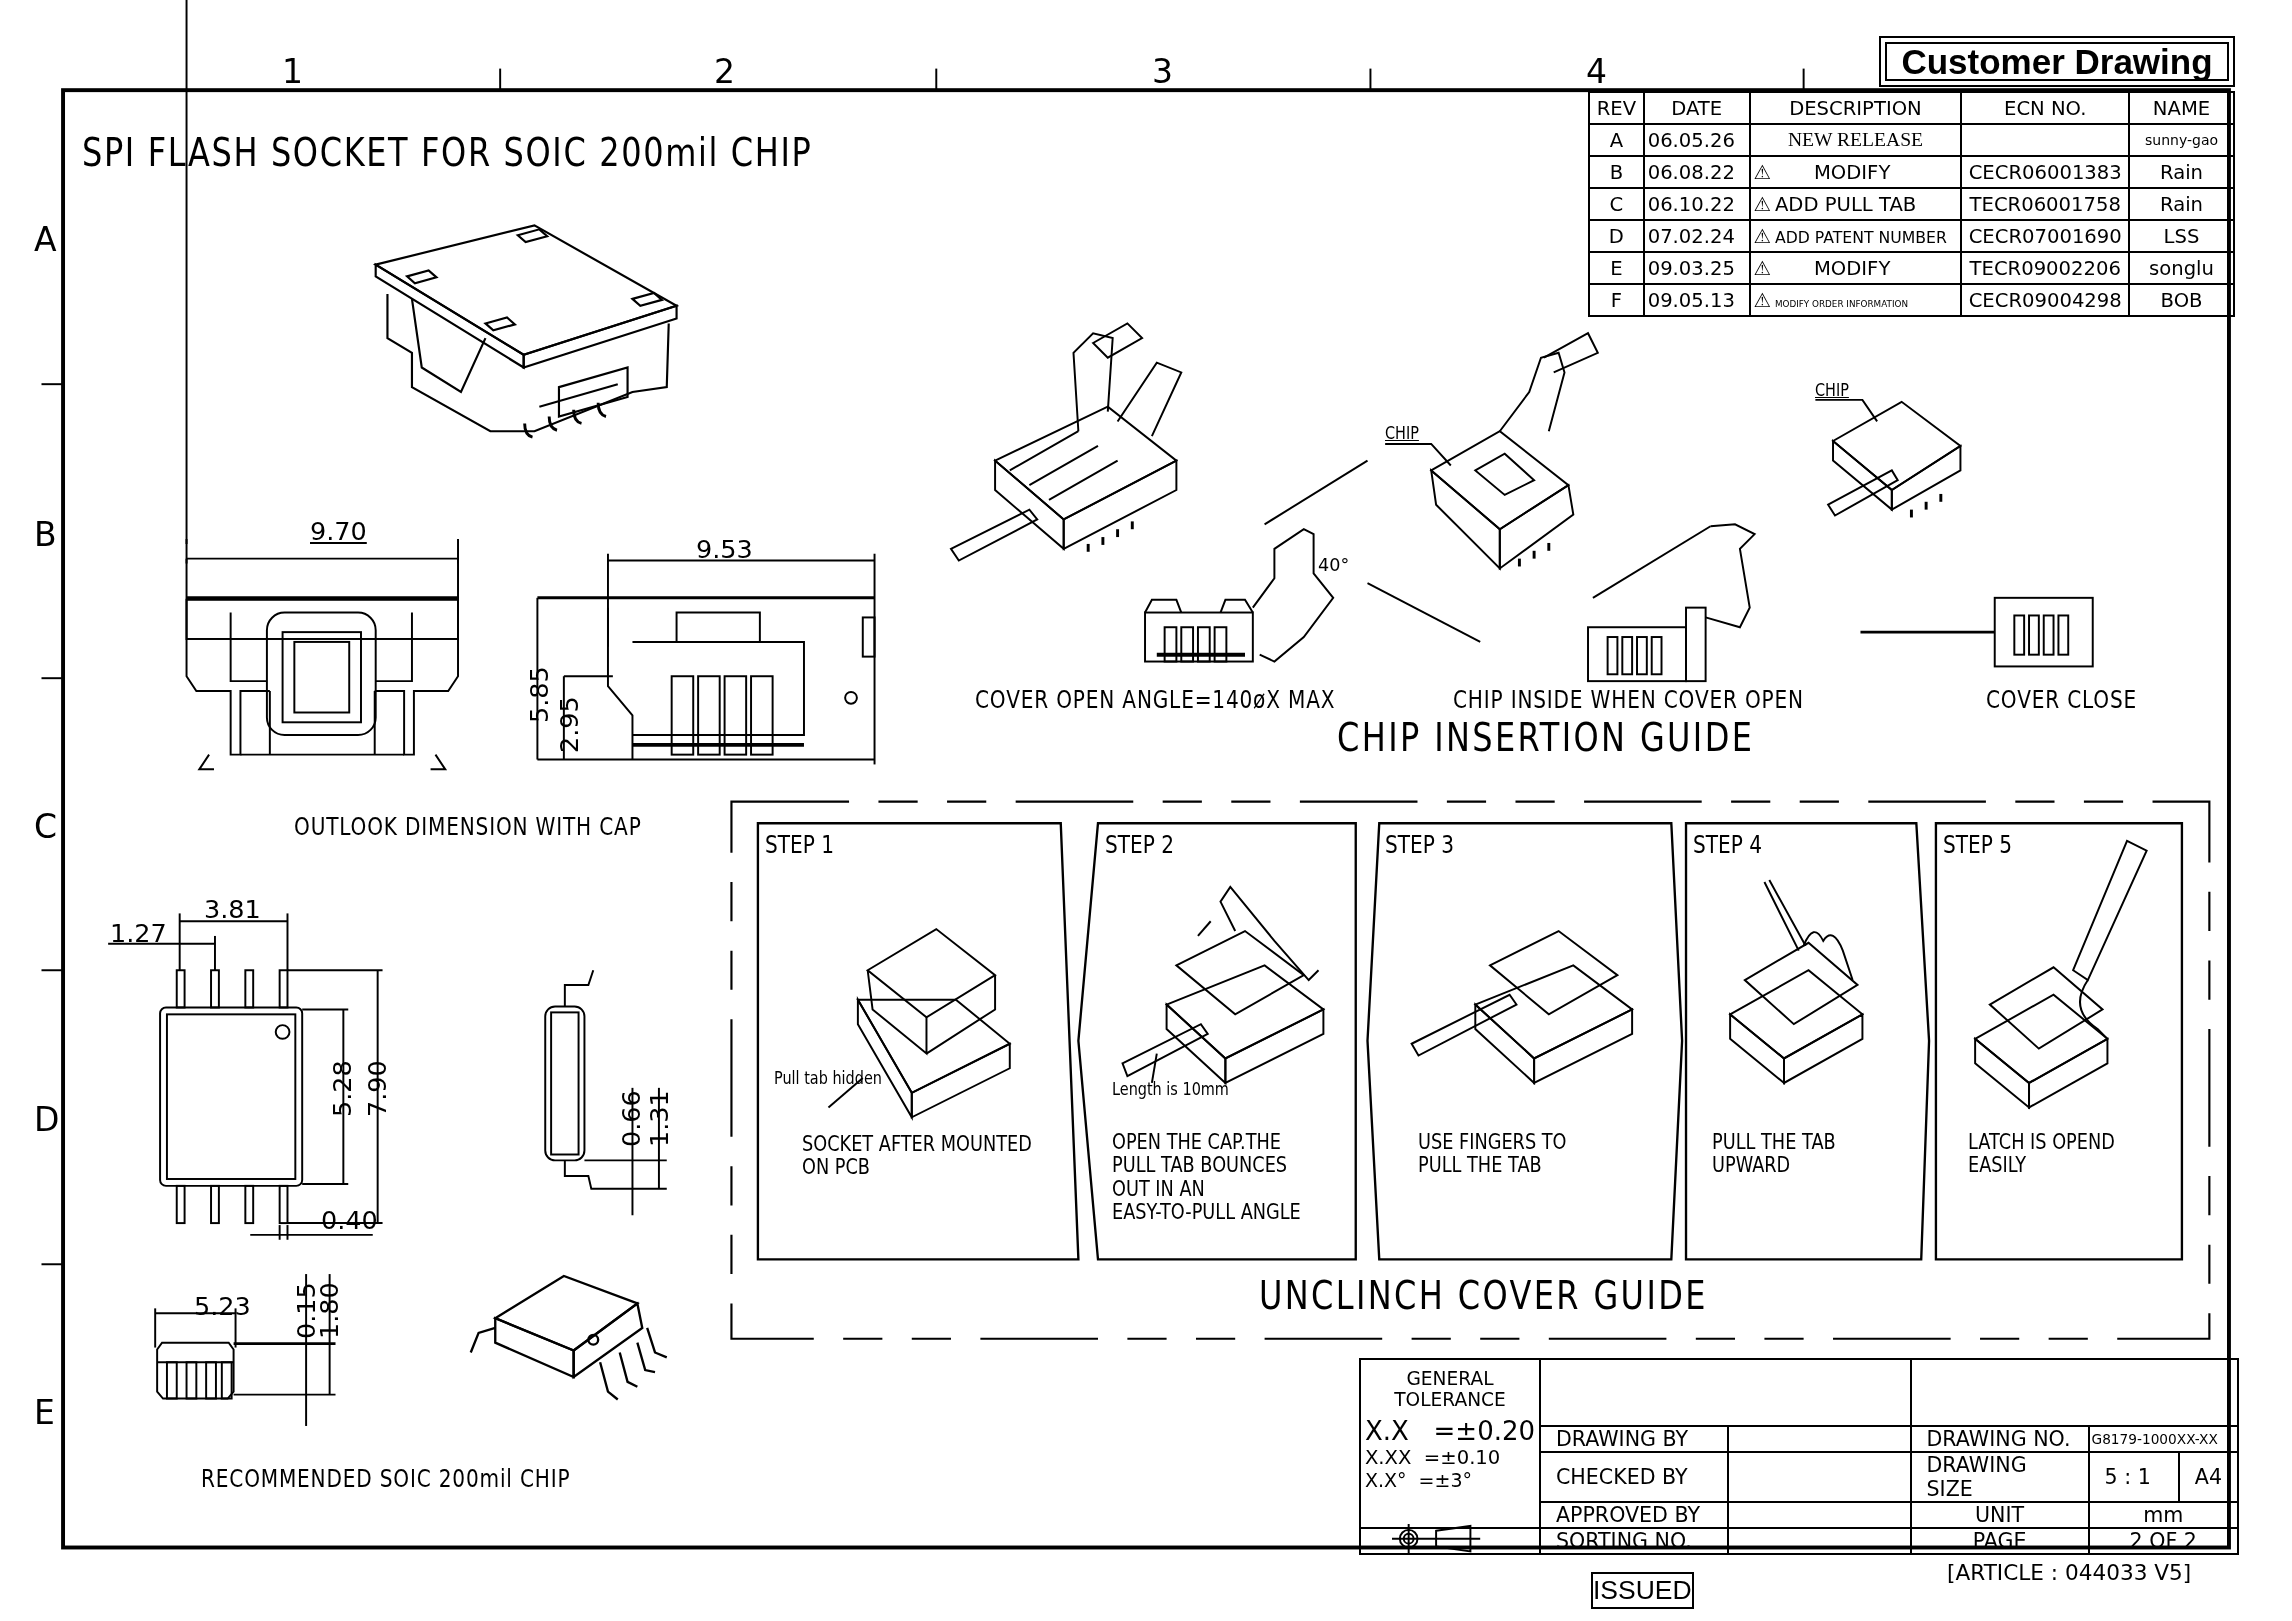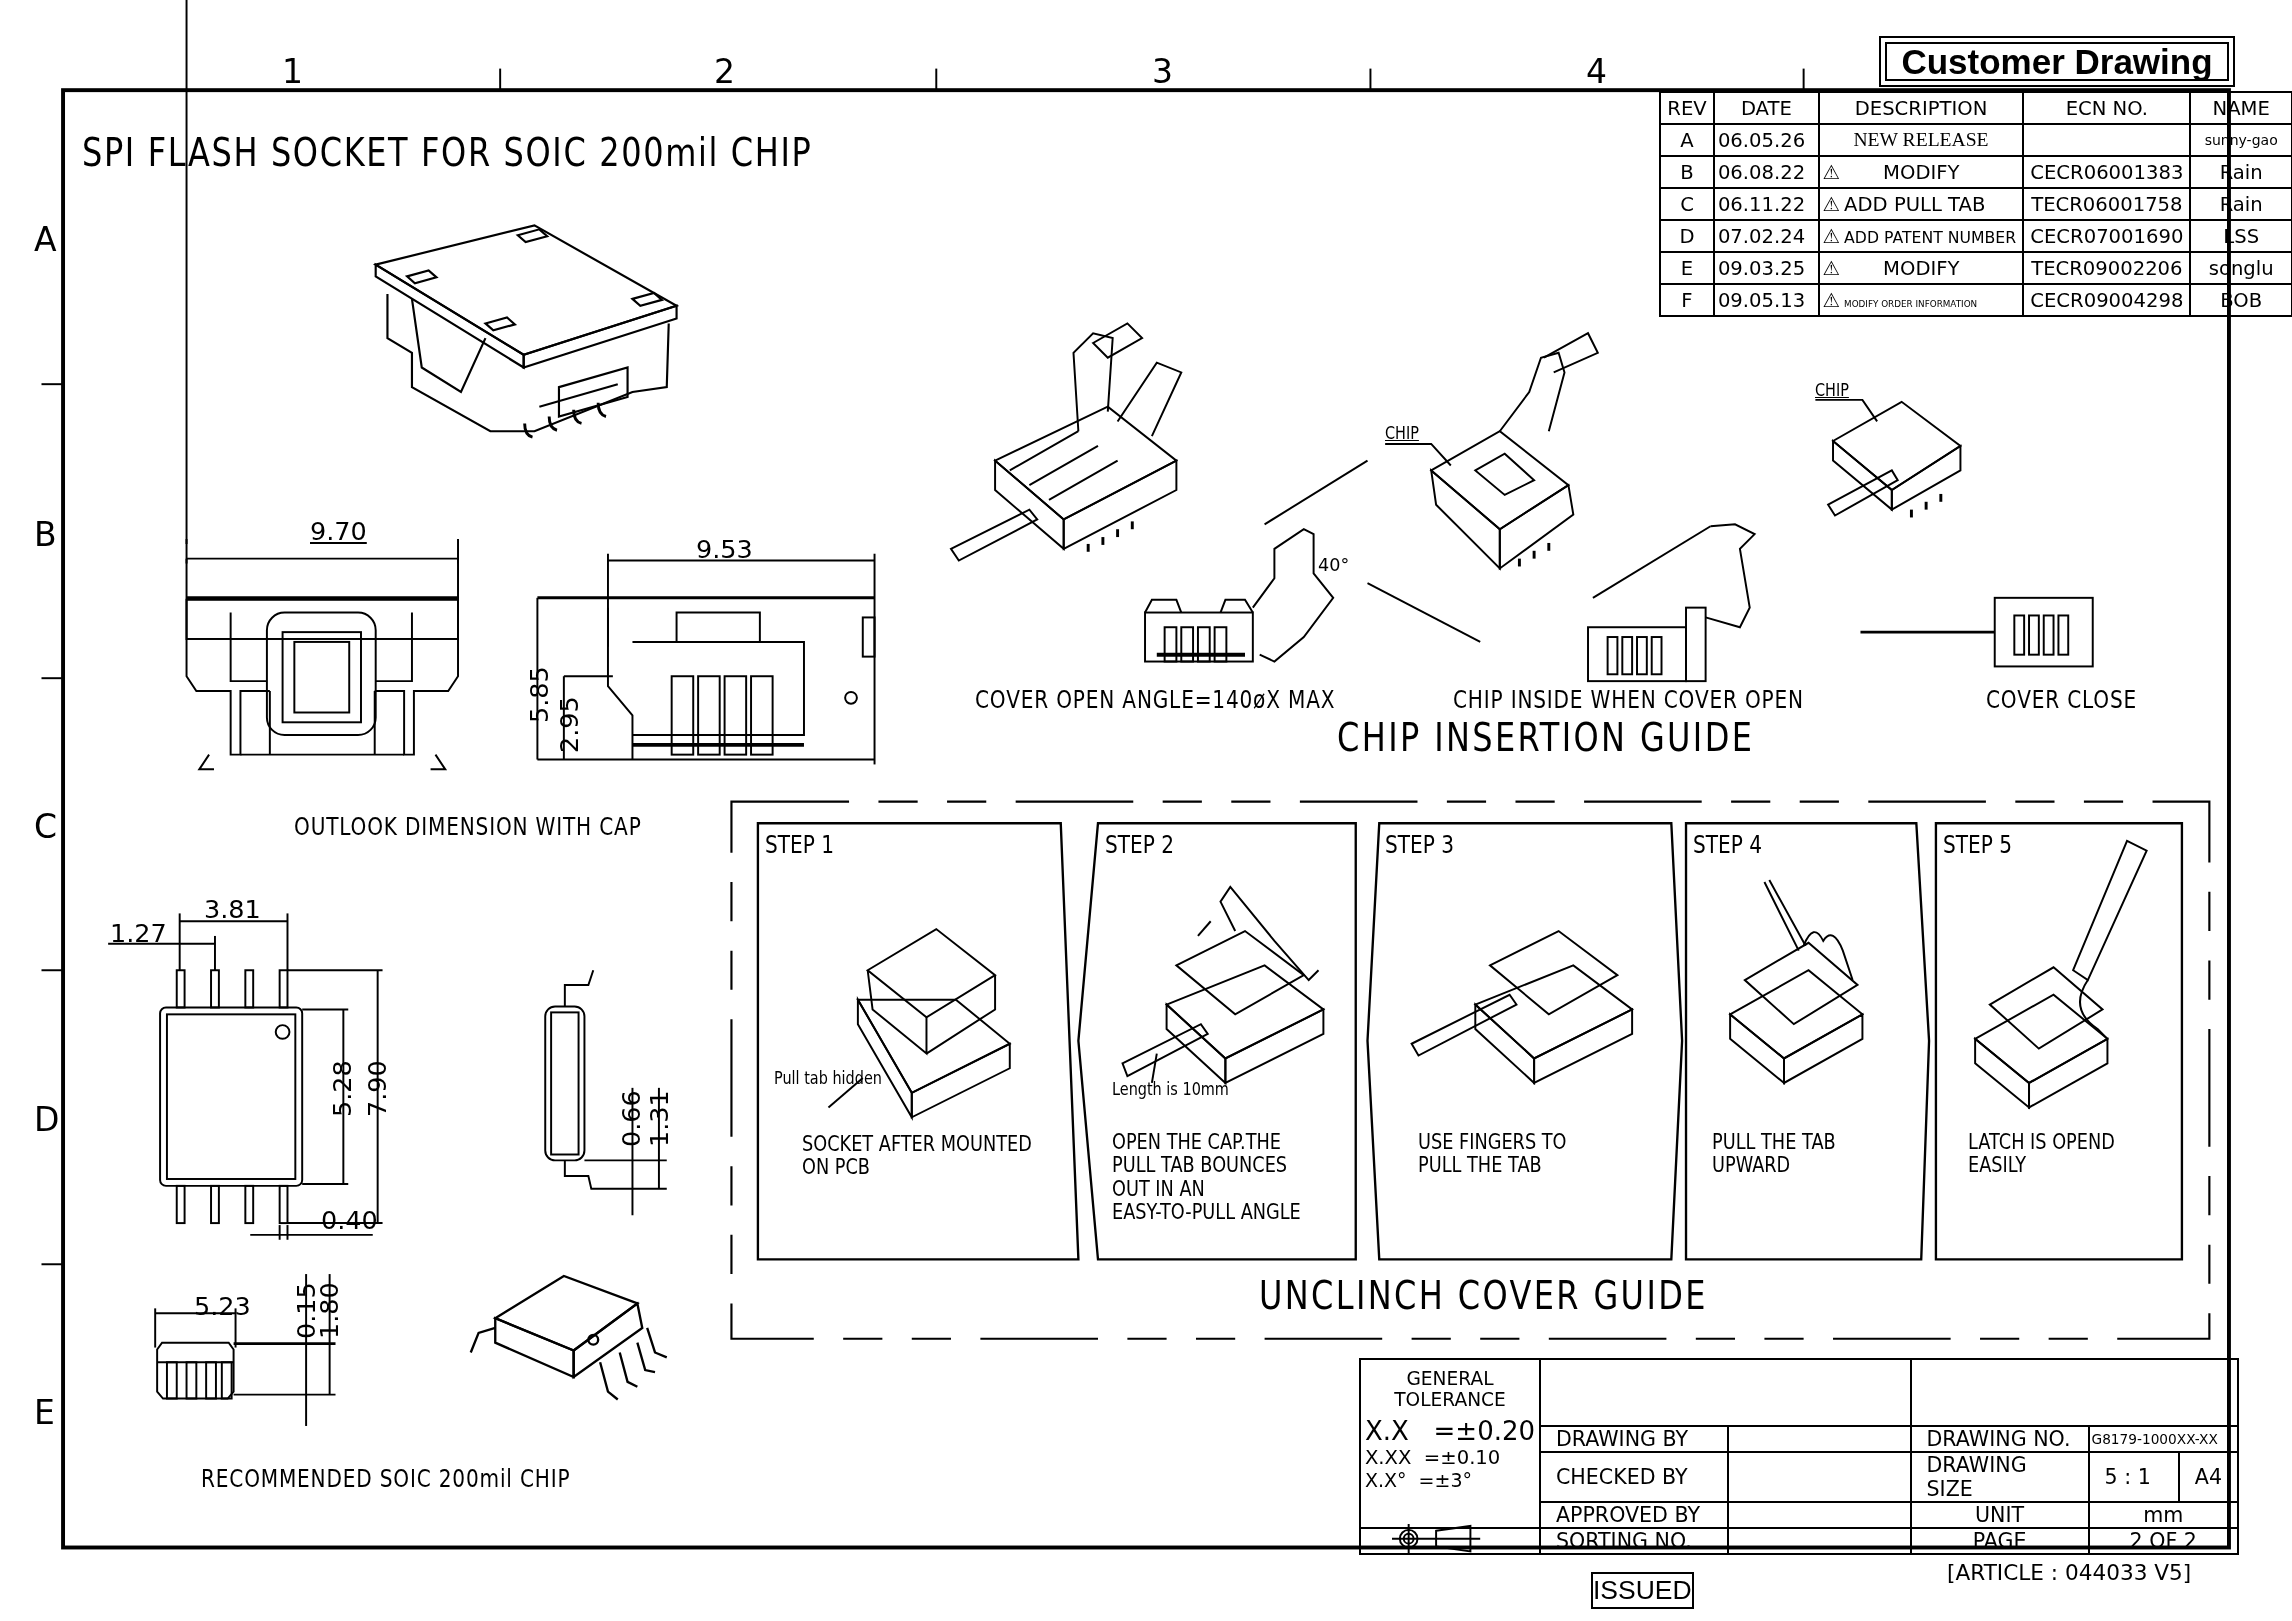--- a/index.html
+++ b/index.html
@@ -12,21 +12,21 @@
   .row-let{font-size:33px;}
   .guide{font-size:39px;letter-spacing:2.9px;}
   .cap{font-size:24.5px;letter-spacing:1px;}
   .step-h{font-size:24.5px;}
   .step-d{font-size:21.6px;line-height:1.08;}
   .small{font-size:17.6px;}
   .dim{font-size:25.5px;}
   .dimv{font-size:25.5px;transform:rotate(-90deg);transform-origin:left top;}
   .custom{position:absolute;left:1879px;top:36px;width:356px;height:51px;border:2.9px solid #000;box-sizing:border-box;}
   .custom-inner{position:absolute;left:3.9px;top:3.9px;right:3.9px;bottom:3.9px;border:2px solid #000;display:flex;align-items:center;justify-content:center;font-family:"Liberation Sans",sans-serif;font-weight:bold;font-size:35px;}
-  table.rev{position:absolute;left:1659px;top:91px;border-collapse:collapse;font-size:19.6px;}
+  table.rev{position:absolute;left:1588px;top:91px;border-collapse:collapse;font-size:19.6px;}
   table.rev td{border:2px solid #000;height:30px;padding:0 2.9px;text-align:center;font-family:"DejaVu Sans",sans-serif;}
   table.rev td.date{text-align:left;}
   table.rev td.desc{text-align:left;}
   .tri{display:inline-block;font-size:19.6px;margin-right:3.9px;}
   .tb{position:absolute;left:1359px;top:1358px;width:880px;height:159px;}
   table.title-block{border-collapse:collapse;width:100%;height:100%;font-size:20.6px;}
   table.title-block td{border:2px solid #000;padding:0 15px;font-family:"DejaVu Sans",sans-serif;}
   .issued{position:absolute;left:1591px;top:1572px;border:2px solid #000;padding:1px 0;font-size:26.5px;font-family:Liberation Sans, sans-serif;}
   .article{position:absolute;left:1947px;top:1560px;font-size:21.6px;font-family:"DejaVu Sans",sans-serif;}
 </style>
@@ -347,21 +347,21 @@
   </tr>
   <tr>
     <td>B</td>
     <td class="date">06.08.22</td>
     <td class="desc"><span class="tri">⚠</span><span style="margin-left:39px">MODIFY</span></td>
     <td>CECR06001383</td>
     <td>Rain</td>
   </tr>
   <tr>
     <td>C</td>
-    <td class="date">06.11.22</td>
+    <td class="date">06.10.22</td>
     <td class="desc"><span class="tri">⚠</span><span>ADD PULL TAB</span></td>
     <td>TECR06001758</td>
     <td>Rain</td>
   </tr>
   <tr>
     <td>D</td>
     <td class="date">07.02.24</td>
     <td class="desc" style="font-size:15.7px"><span class="tri">⚠</span><span>ADD PATENT NUMBER</span></td>
     <td>CECR07001690</td>
     <td>LSS</td>

